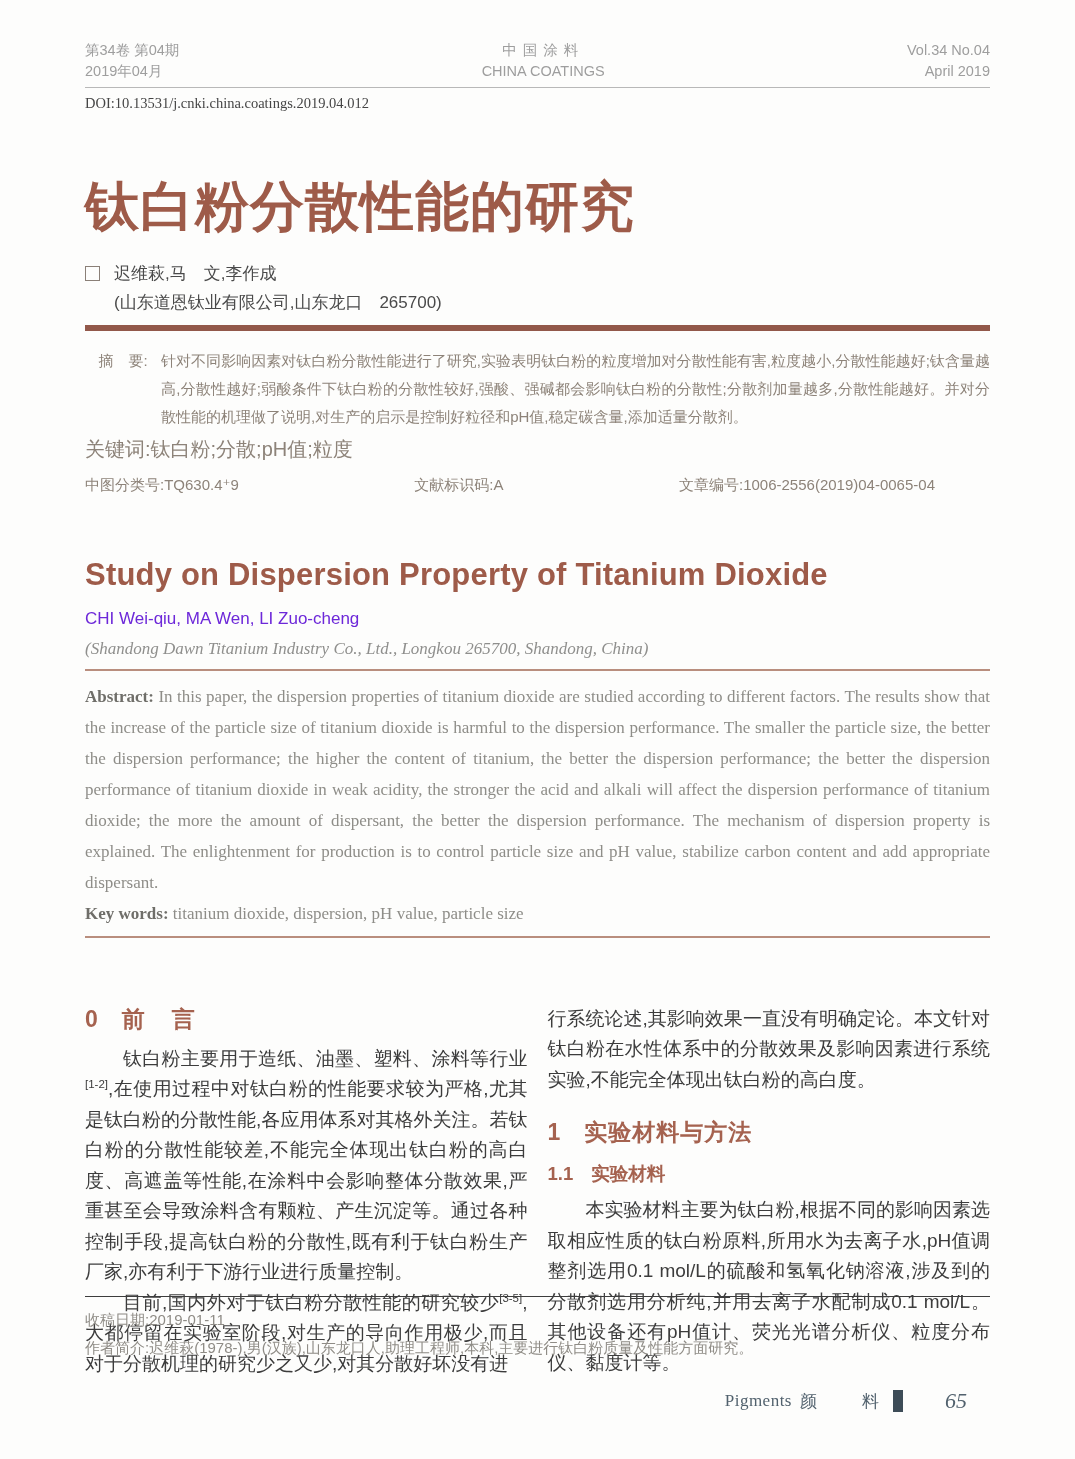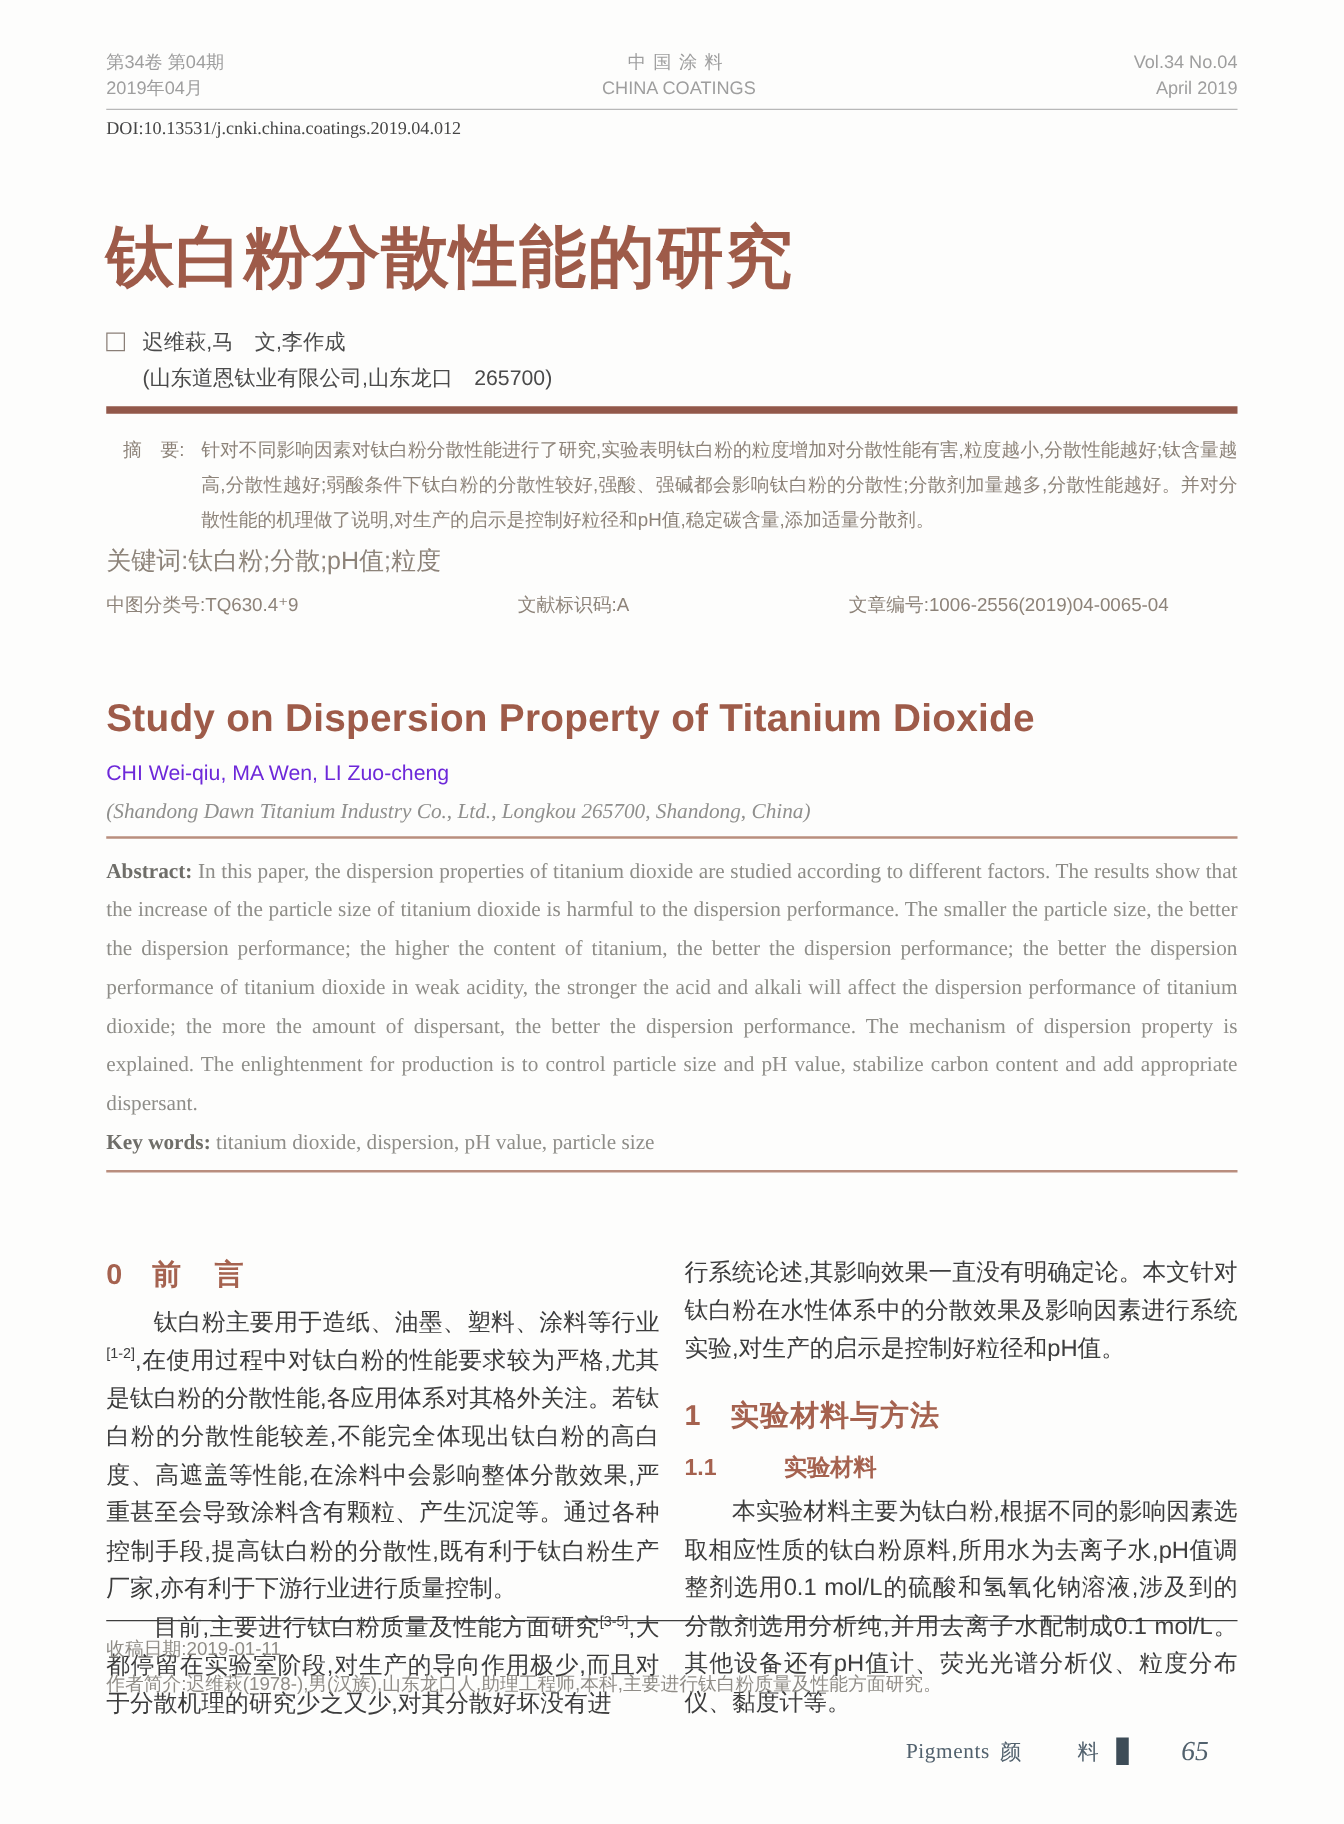--- a/index.html
+++ b/index.html
@@ -73,21 +73,21 @@
     font-size:17px;line-height:28px;color:#8e8d88;
   }
   .rule-thin2{margin-top:8px;height:1.5px;background:#b98e7e;}
 
   
   .columns{margin-top:66px;display:flex;gap:20px;}
   .col-body{flex:1;min-width:0;}
   .sec-h1{display:flex;align-items:baseline;color:#a5624f;font-weight:bold;font-size:23px;line-height:30px;margin:0 0 10px 0;}
   .sec-h1 .num{margin-right:24px;}
   .sec-h1 .ttl{letter-spacing:2px;}
-  .sec-h2{display:flex;align-items:baseline;color:#a5624f;font-weight:bold;font-size:18.5px;line-height:26px;margin:14px 0 8px 0;gap:36px;}
+  .sec-h2{display:flex;align-items:baseline;color:#a5624f;font-weight:bold;font-size:18.5px;line-height:26px;margin:14px 0 8px 0;}
   .sec-h2 .num{margin-right:18px;}
   .para{
     margin:0;font-size:19px;line-height:30.5px;color:#3c3c3c;
     text-align:justify;text-indent:2em;
   }
   .para.noindent{text-indent:0;}
   .para sup{font-size:11.5px;vertical-align:super;line-height:0;}
   .col-right .sec-h1{margin-top:16px;}
 
   
@@ -157,24 +157,24 @@
     <div class="kw-en"><span class="label">Key words:</span><span> titanium dioxide, dispersion, pH value, particle size</span></div>
     <div class="rule-thin2"></div>
 
     <div class="columns">
       <div class="col-body col-left">
         <div class="sec-h1">
           <span class="num">0</span>
           <span class="ttl">前　言</span>
         </div>
         <p class="para"><span>钛白粉主要用于造纸、油墨、塑料、涂料等行业</span><sup>[1-2]</sup><span>,在使用过程中对钛白粉的性能要求较为严格,尤其是钛白粉的分散性能,各应用体系对其格外关注。若钛白粉的分散性能较差,不能完全体现出钛白粉的高白度、高遮盖等性能,在涂料中会影响整体分散效果,严重甚至会导致涂料含有颗粒、产生沉淀等。通过各种控制手段,提高钛白粉的分散性,既有利于钛白粉生产厂家,亦有利于下游行业进行质量控制。</span></p>
-        <p class="para"><span>目前,主要进行钛白粉质量及性能方面研究</span><sup>[3-5]</sup><span>,大都停留在实验室阶段,对生产的导向作用极少,而且对于分散机理的研究少之又少,对其分散好坏没有进</span></p>
+        <p class="para"><span>目前,国内外对于钛白粉分散性能的研究较少</span><sup>[3-5]</sup><span>,大都停留在实验室阶段,对生产的导向作用极少,而且对于分散机理的研究少之又少,对其分散好坏没有进</span></p>
       </div>
       <div class="col-body col-right">
-        <p class="para noindent" style="margin-top:0;">行系统论述,其影响效果一直没有明确定论。本文针对钛白粉在水性体系中的分散效果及影响因素进行系统实验,对生产的启示是控制好粒径和pH值。</p>
+        <p class="para noindent" style="margin-top:0;">行系统论述,其影响效果一直没有明确定论。本文针对钛白粉在水性体系中的分散效果及影响因素进行系统实验,不能完全体现出钛白粉的高白度。</p>
         <div class="sec-h1" style="margin-top:22px;">
           <span class="num">1</span>
           <span class="ttl" style="letter-spacing:1px;">实验材料与方法</span>
         </div>
         <div class="sec-h2">
           <span class="num">1.1</span>
           <span class="ttl">实验材料</span>
         </div>
         <p class="para">本实验材料主要为钛白粉,根据不同的影响因素选取相应性质的钛白粉原料,所用水为去离子水,pH值调整剂选用0.1 mol/L的硫酸和氢氧化钠溶液,涉及到的分散剂选用分析纯,并用去离子水配制成0.1 mol/L。其他设备还有pH值计、荧光光谱分析仪、粒度分布仪、黏度计等。</p>
       </div>

